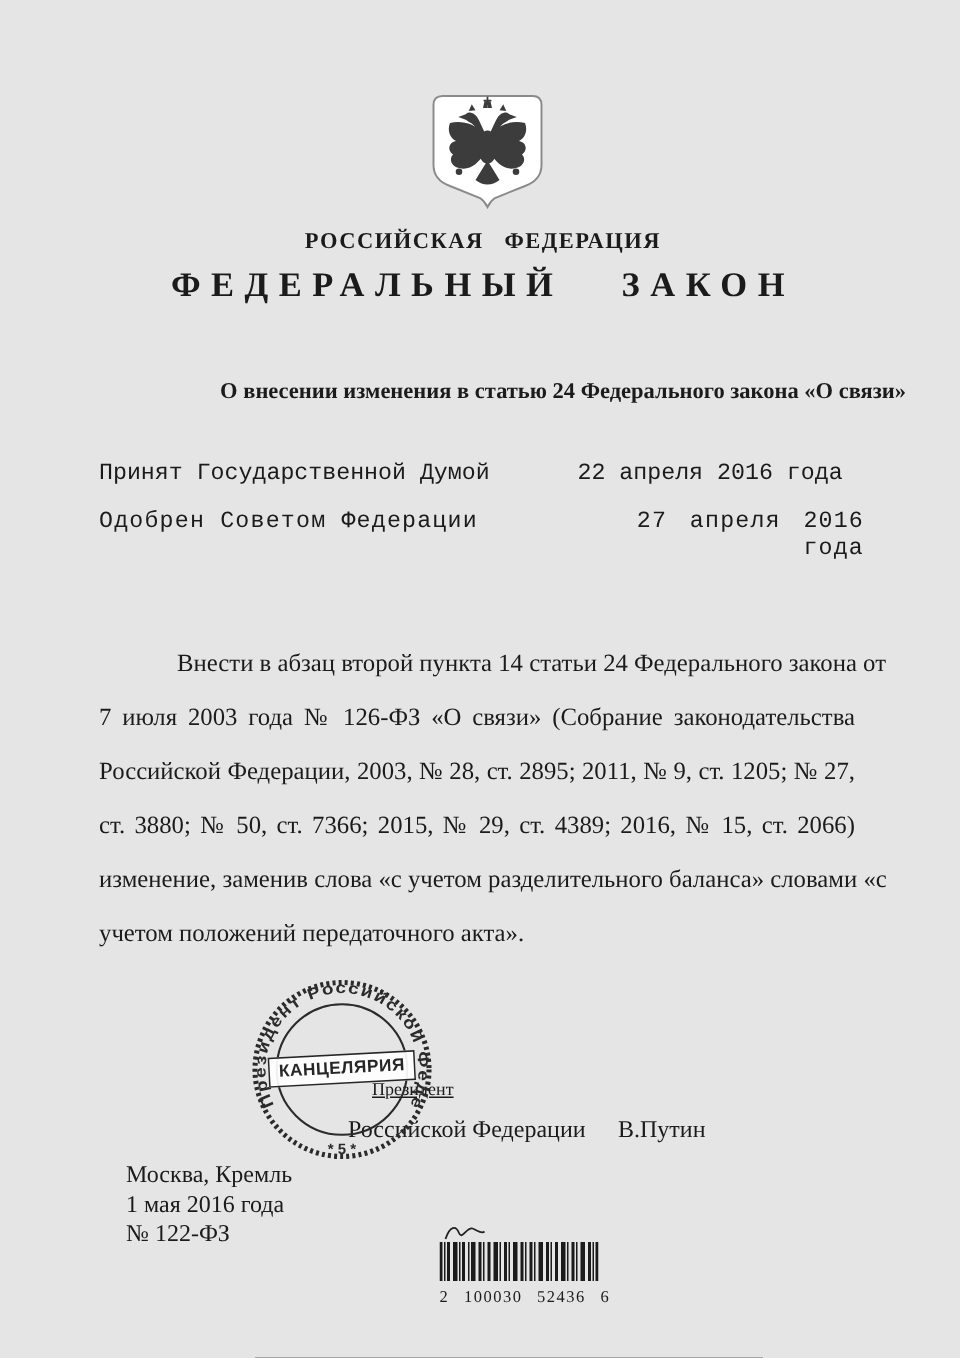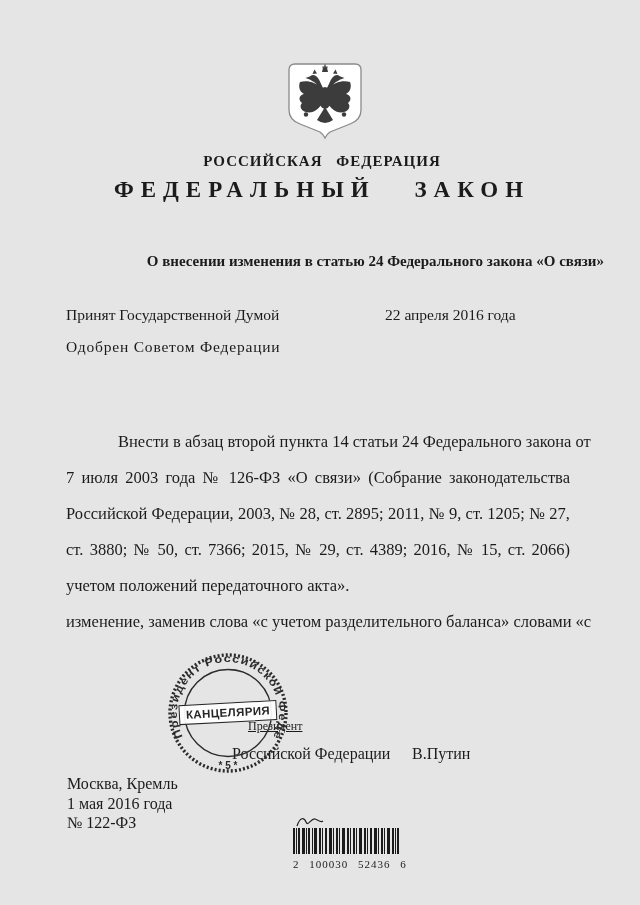--- a/index.html
+++ b/index.html
@@ -17,21 +17,21 @@
   .doctype{
     position:absolute;left:0;top:177px;width:644px;text-align:center;
     font-size:23px;font-weight:bold;letter-spacing:7px;word-spacing:26px;
   }
   
   .law-title{
     position:absolute;left:40px;top:253px;width:564px;text-align:right;
     font-size:15px;font-weight:bold;
   }
   
-  .adoption-row{position:absolute;left:66px;width:510px;font-size:15.5px;}
+  .adoption-row{position:absolute;left:66px;width:510px;font-size:15.5px;font-family:Liberation Mono, monospace;}
   .row-adopted{top:306px;}
   .row-approved{top:338px;letter-spacing:0.8px;}
   .adoption-date{position:absolute;left:319px;top:0;text-align:right;}
   .row-approved .adoption-date{word-spacing:5px;}
   
   .body-text{position:absolute;left:66px;top:424px;width:504px;font-size:16.5px;}
   .body-line{
     height:36px;line-height:36px;white-space:nowrap;
     text-align:justify;text-align-last:justify;
   }
@@ -46,21 +46,21 @@
     border:1.8px solid #262626;background:rgba(255,255,255,0.93);
     font-family:"Liberation Sans","DejaVu Sans",sans-serif;
     font-weight:bold;font-size:11.5px;letter-spacing:0.4px;color:#262626;
     padding:3px 6px;white-space:nowrap;
   }
   
   .sig-line1{position:absolute;left:248px;top:719px;font-size:12px;text-decoration:underline;}
   .sig-line2{position:absolute;left:232px;top:745px;font-size:16px;}
   .sig-name{position:absolute;left:412px;top:745px;font-size:16px;}
   
-  .footer{position:absolute;left:67px;top:774px;font-size:16px;line-height:19.5px;}
+  .footer{position:absolute;left:84px;top:774px;font-size:16px;line-height:19.5px;}
   
   .barcode{position:absolute;left:293px;top:828px;width:106px;}
   .barcode-digits{
     font-size:11px;word-spacing:6px;letter-spacing:1px;white-space:nowrap;
     margin-top:0px;text-align:center;
   }
   .handwritten-mark{position:absolute;left:296px;top:815px;}
 </style>
 </head>
 <body>
@@ -91,29 +91,30 @@
   <div class="doctype">ФЕДЕРАЛЬНЫЙ ЗАКОН</div>
 
   <div class="law-title">О внесении изменения в статью 24 Федерального закона «О связи»</div>
 
   <div class="adoption-row row-adopted">
     <span>Принят Государственной Думой</span>
     <span class="adoption-date">22 апреля 2016 года</span>
   </div>
   <div class="adoption-row row-approved">
     <span>Одобрен Советом Федерации</span>
+    <span class="adoption-date">27 апреля 2016 года</span>
   </div>
 
   <div class="body-text">
     <div class="body-line first">Внести в абзац второй пункта 14 статьи 24 Федерального закона от</div>
     <div class="body-line">7 июля 2003 года № 126-ФЗ «О связи» (Собрание законодательства</div>
     <div class="body-line">Российской Федерации, 2003, № 28, ст. 2895; 2011, № 9, ст. 1205; № 27,</div>
     <div class="body-line">ст. 3880; № 50, ст. 7366; 2015, № 29, ст. 4389; 2016, № 15, ст. 2066)</div>
+    <div class="body-line">изменение, заменив слова «с учетом разделительного баланса» словами «с</div>
     <div class="body-line last">учетом положений передаточного акта».</div>
-    <div class="body-line">изменение, заменив слова «с учетом разделительного баланса» словами «с</div>
   </div>
 
   <div class="stamp">
     <svg width="128" height="128" viewBox="0 0 128 128" xmlns="http://www.w3.org/2000/svg">
       <circle cx="64" cy="64" r="58" fill="none" stroke="#2b2b2b" stroke-width="3.4" stroke-dasharray="2 2.1"></circle>
       <circle cx="64" cy="64" r="43.5" fill="none" stroke="#2b2b2b" stroke-width="1.4"></circle>
       <path id="stamp-ring-path" d="M 19.8 89.5 A 51 51 0 1 1 108.2 89.5" fill="none"></path>
       <text font-family="Liberation Sans, DejaVu Sans, sans-serif" font-size="10.5" font-weight="bold" fill="#2b2b2b" letter-spacing="1">
         <textPath href="#stamp-ring-path" startOffset="2" textLength="254" lengthAdjust="spacingAndGlyphs">Президент Российской Федерации</textPath>
       </text>

